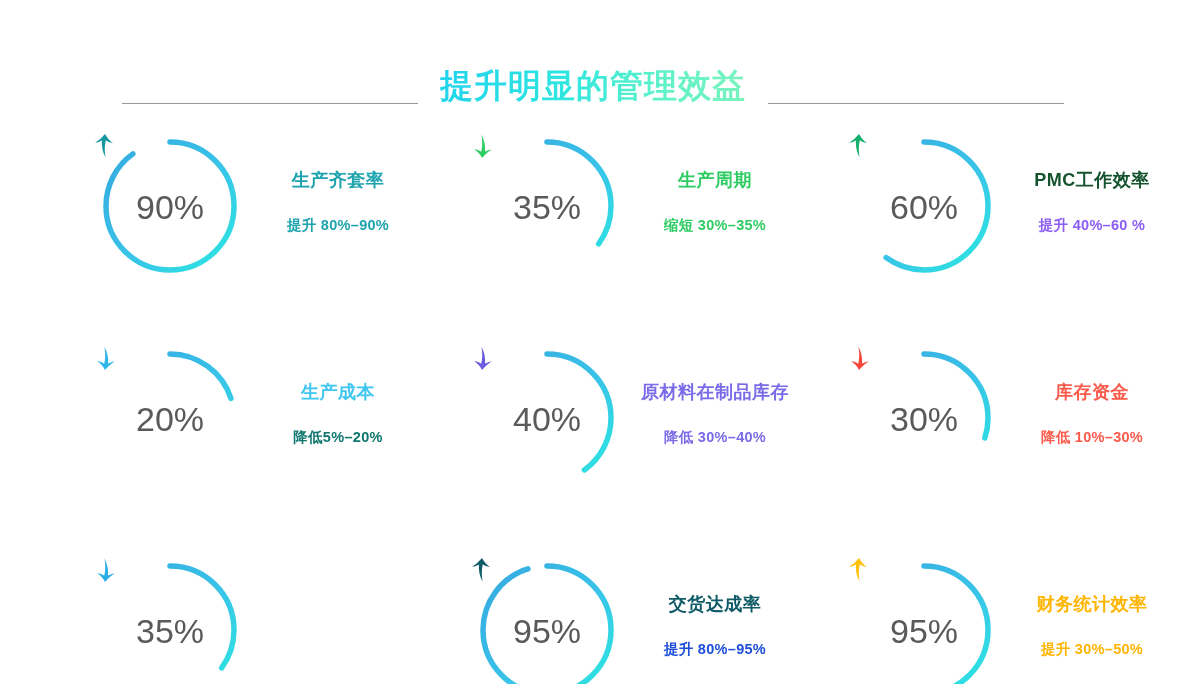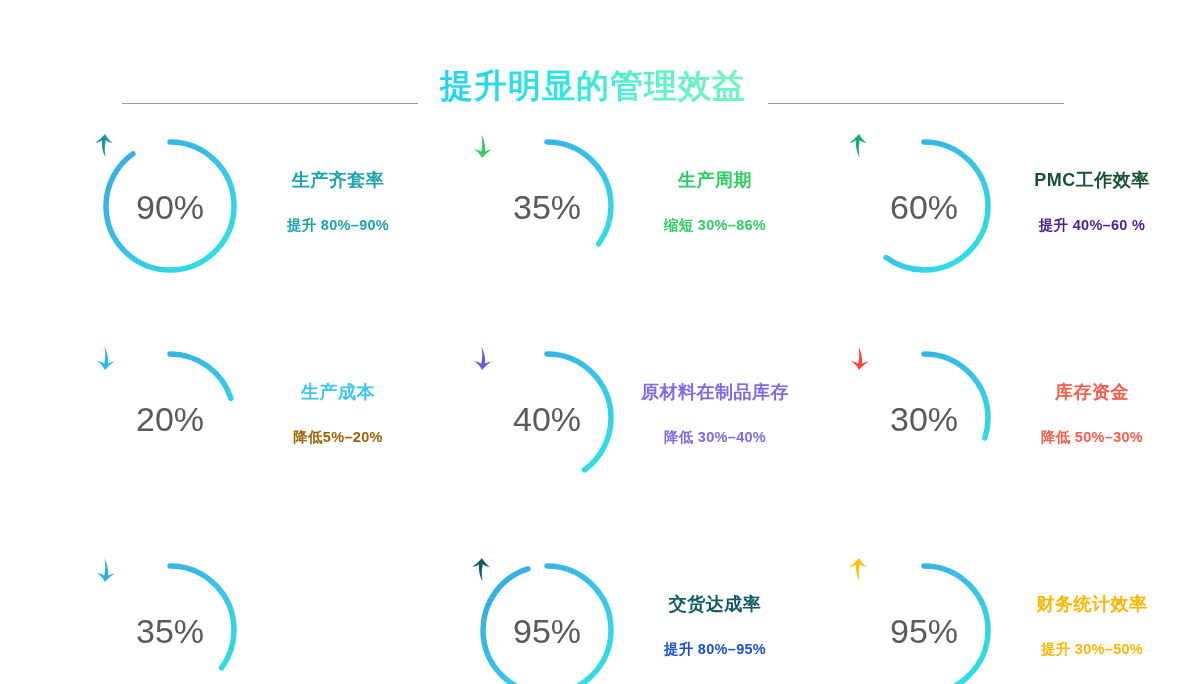--- a/index.html
+++ b/index.html
@@ -174,21 +174,21 @@
         </svg>
         <div class="ring-center">
           <div class="ring-value">35%</div>
           <svg class="ring-arrow" viewBox="0 0 22 26">
             <path d="M11 25 C14.6 20.8 17.4 18.2 20.8 16.4 C18.0 16.7 16.0 17.4 14.1 18.6 C14.5 13.0 13.4 6.8 10.4 1.4 C11.6 7.4 11.5 13.4 10.2 18.8 C8.4 17.4 6.1 16.5 3.1 16.1 C6.3 18.1 8.8 21.0 11 25 Z" fill="#2ECC62"></path>
           </svg>
         </div>
       </div>
       <div class="card-text">
         <div class="card-title" style="color:#2ECC62">生产周期</div>
-        <div class="card-sub" style="color:#2ECC62">缩短 30%–86%</div>
+        <div class="card-sub" style="color:#2ECC62">缩短 30%–35%</div>
       </div>
     </div>
     <div class="card">
       <div class="ring-wrap">
         <svg viewBox="0 0 152 152" width="152" height="152" aria-hidden="true">
           <defs>
             <linearGradient id="ringgrad2" x1="1" y1="0" x2="0" y2="1">
               <stop offset="0%" stop-color="#35A8E0"></stop>
               <stop offset="55%" stop-color="#39C4E8"></stop>
               <stop offset="100%" stop-color="#2BE8E0"></stop>
@@ -198,21 +198,21 @@
         </svg>
         <div class="ring-center">
           <div class="ring-value">60%</div>
           <svg class="ring-arrow" viewBox="0 0 22 26">
             <path d="M11 1 C7.4 5.2 4.6 7.8 1.2 9.6 C4.0 9.3 6.0 8.6 7.9 7.4 C7.5 13.0 8.6 19.2 11.6 24.6 C10.4 18.6 10.5 12.6 11.8 7.2 C13.6 8.6 15.9 9.5 18.9 9.9 C15.7 7.9 13.2 5.0 11 1 Z" fill="#13B06B"></path>
           </svg>
         </div>
       </div>
       <div class="card-text">
         <div class="card-title" style="color:#14532d">PMC工作效率</div>
-        <div class="card-sub" style="color:#4c1d95">提升 40%–60 %</div>
+        <div class="card-sub" style="color:#8b5cf6">提升 40%–60 %</div>
       </div>
     </div>
     <div class="card">
       <div class="ring-wrap">
         <svg viewBox="0 0 152 152" width="152" height="152" aria-hidden="true">
           <defs>
             <linearGradient id="ringgrad3" x1="1" y1="0" x2="0" y2="1">
               <stop offset="0%" stop-color="#35A8E0"></stop>
               <stop offset="55%" stop-color="#39C4E8"></stop>
               <stop offset="100%" stop-color="#2BE8E0"></stop>
@@ -222,21 +222,21 @@
         </svg>
         <div class="ring-center">
           <div class="ring-value">20%</div>
           <svg class="ring-arrow" viewBox="0 0 22 26">
             <path d="M11 25 C14.6 20.8 17.4 18.2 20.8 16.4 C18.0 16.7 16.0 17.4 14.1 18.6 C14.5 13.0 13.4 6.8 10.4 1.4 C11.6 7.4 11.5 13.4 10.2 18.8 C8.4 17.4 6.1 16.5 3.1 16.1 C6.3 18.1 8.8 21.0 11 25 Z" fill="#2BB6E8"></path>
           </svg>
         </div>
       </div>
       <div class="card-text">
         <div class="card-title" style="color:#3FC6F0">生产成本</div>
-        <div class="card-sub" style="color:#a16207">降低5%–20%</div>
+        <div class="card-sub" style="color:#0f766e">降低5%–20%</div>
       </div>
     </div>
     <div class="card">
       <div class="ring-wrap">
         <svg viewBox="0 0 152 152" width="152" height="152" aria-hidden="true">
           <defs>
             <linearGradient id="ringgrad4" x1="1" y1="0" x2="0" y2="1">
               <stop offset="0%" stop-color="#35A8E0"></stop>
               <stop offset="55%" stop-color="#39C4E8"></stop>
               <stop offset="100%" stop-color="#2BE8E0"></stop>
@@ -270,21 +270,21 @@
         </svg>
         <div class="ring-center">
           <div class="ring-value">30%</div>
           <svg class="ring-arrow" viewBox="0 0 22 26">
             <path d="M11 25 C14.6 20.8 17.4 18.2 20.8 16.4 C18.0 16.7 16.0 17.4 14.1 18.6 C14.5 13.0 13.4 6.8 10.4 1.4 C11.6 7.4 11.5 13.4 10.2 18.8 C8.4 17.4 6.1 16.5 3.1 16.1 C6.3 18.1 8.8 21.0 11 25 Z" fill="#F9463A"></path>
           </svg>
         </div>
       </div>
       <div class="card-text">
         <div class="card-title" style="color:#FC5A4B">库存资金</div>
-        <div class="card-sub" style="color:#FC5A4B">降低 50%–30%</div>
+        <div class="card-sub" style="color:#FC5A4B">降低 10%–30%</div>
       </div>
     </div>
     <div class="card">
       <div class="ring-wrap">
         <svg viewBox="0 0 152 152" width="152" height="152" aria-hidden="true">
           <defs>
             <linearGradient id="ringgrad6" x1="1" y1="0" x2="0" y2="1">
               <stop offset="0%" stop-color="#35A8E0"></stop>
               <stop offset="55%" stop-color="#39C4E8"></stop>
               <stop offset="100%" stop-color="#2BE8E0"></stop>

